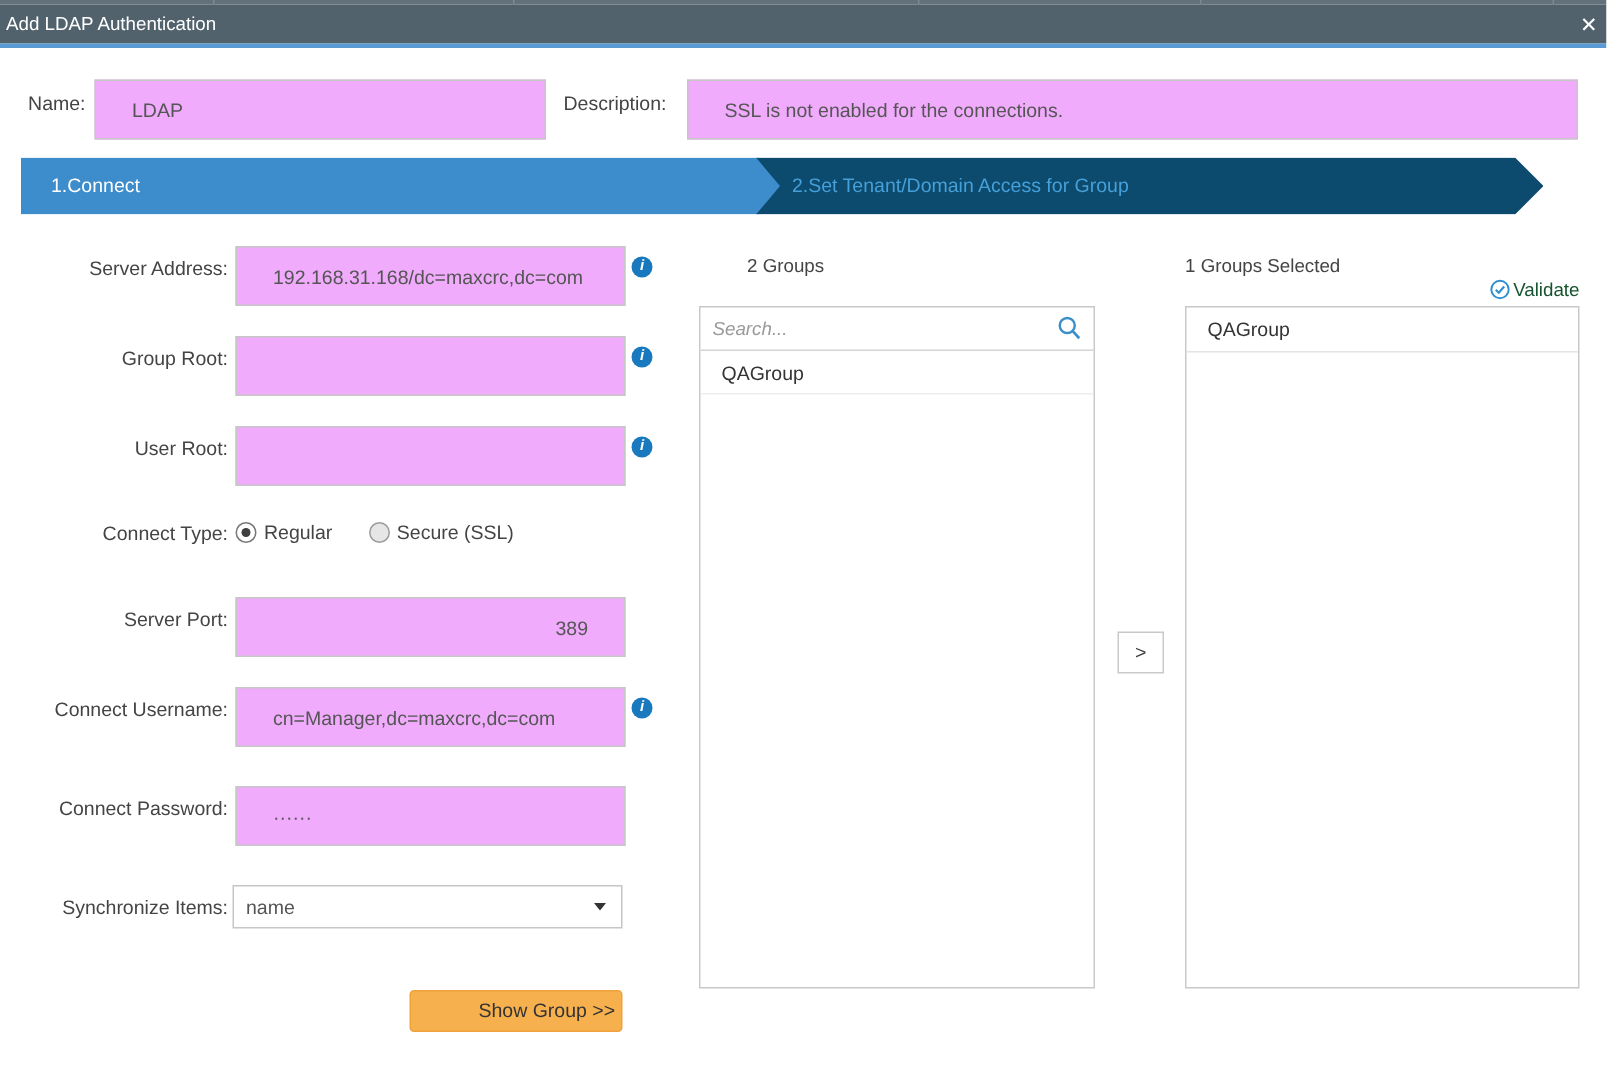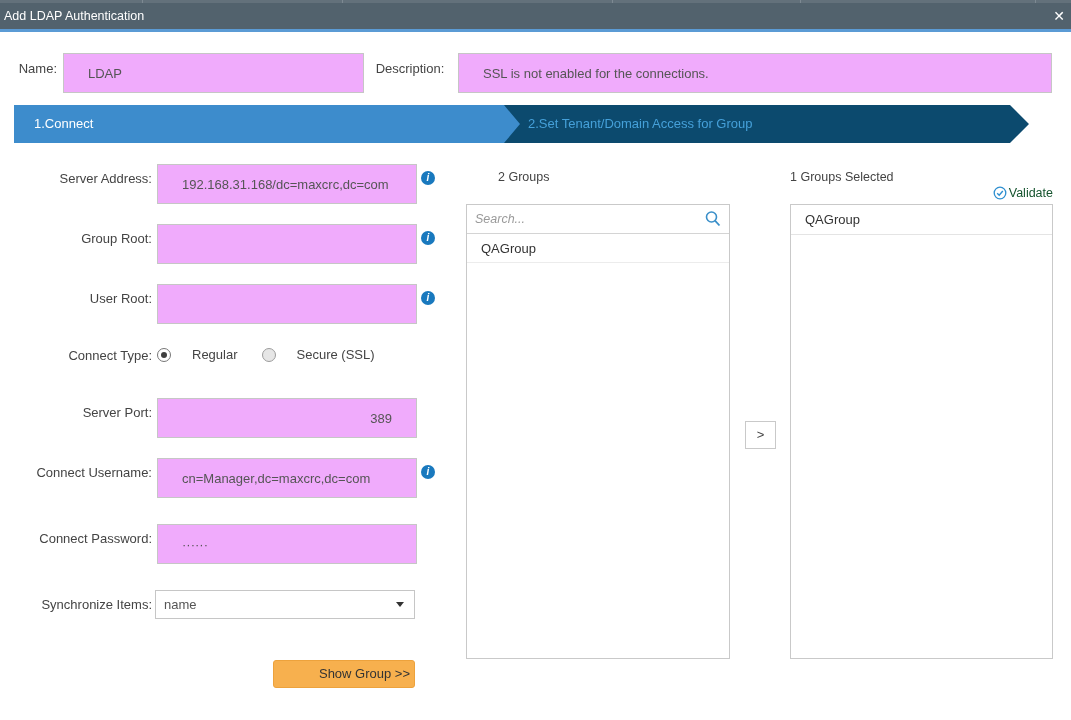--- a/index.html
+++ b/index.html
@@ -41,21 +41,21 @@
   .info-icon { position:absolute; left:421px; width:14px; height:14px; border-radius:50%;
     background:#1979be; color:#fff; font-size:10px; font-weight:bold; font-style:italic;
     text-align:center; line-height:14px; cursor:pointer; }
   .info-icon::before { content:"i"; }
 
   .radio-row { position:absolute; left:157px; top:347px; height:16px; font-size:13px; color:#444; white-space:nowrap; }
   .radio { display:inline-block; width:14px; height:14px; border-radius:50%; border:1px solid #777;
     background:#fff; position:relative; vertical-align:-3px; margin-right:5px; cursor:pointer; }
   .radio .dot { position:absolute; left:3px; top:3px; width:6px; height:6px; border-radius:50%; background:#3f3f3f; }
   .radio.unselected { background:#e6e6e6; border-color:#9c9c9c; }
-  .radio-label { margin-right:24px;margin-left:16px; }
+  .radio-label { margin-right:24px; }
 
   .select-box { position:absolute; left:155px; top:590px; width:260px; height:29px;
     border:1px solid #c6c6c6; background:#fff; font-size:13px; color:#555;
     line-height:27px; padding-left:8px; cursor:pointer; }
   .select-caret { position:absolute; right:10px; top:11px; width:0; height:0;
     border-left:4px solid transparent; border-right:4px solid transparent; border-top:5px solid #333; }
 
   .orange-btn { position:absolute; background:#f7b04e; border:1px solid #eda23c; border-radius:3px;
     font-size:13px; color:#333; text-align:center; cursor:pointer; font-family:inherit;padding-left:41px; }
   .show-group-btn { left:273px; top:660px; width:142px; height:28px; line-height:26px; }

